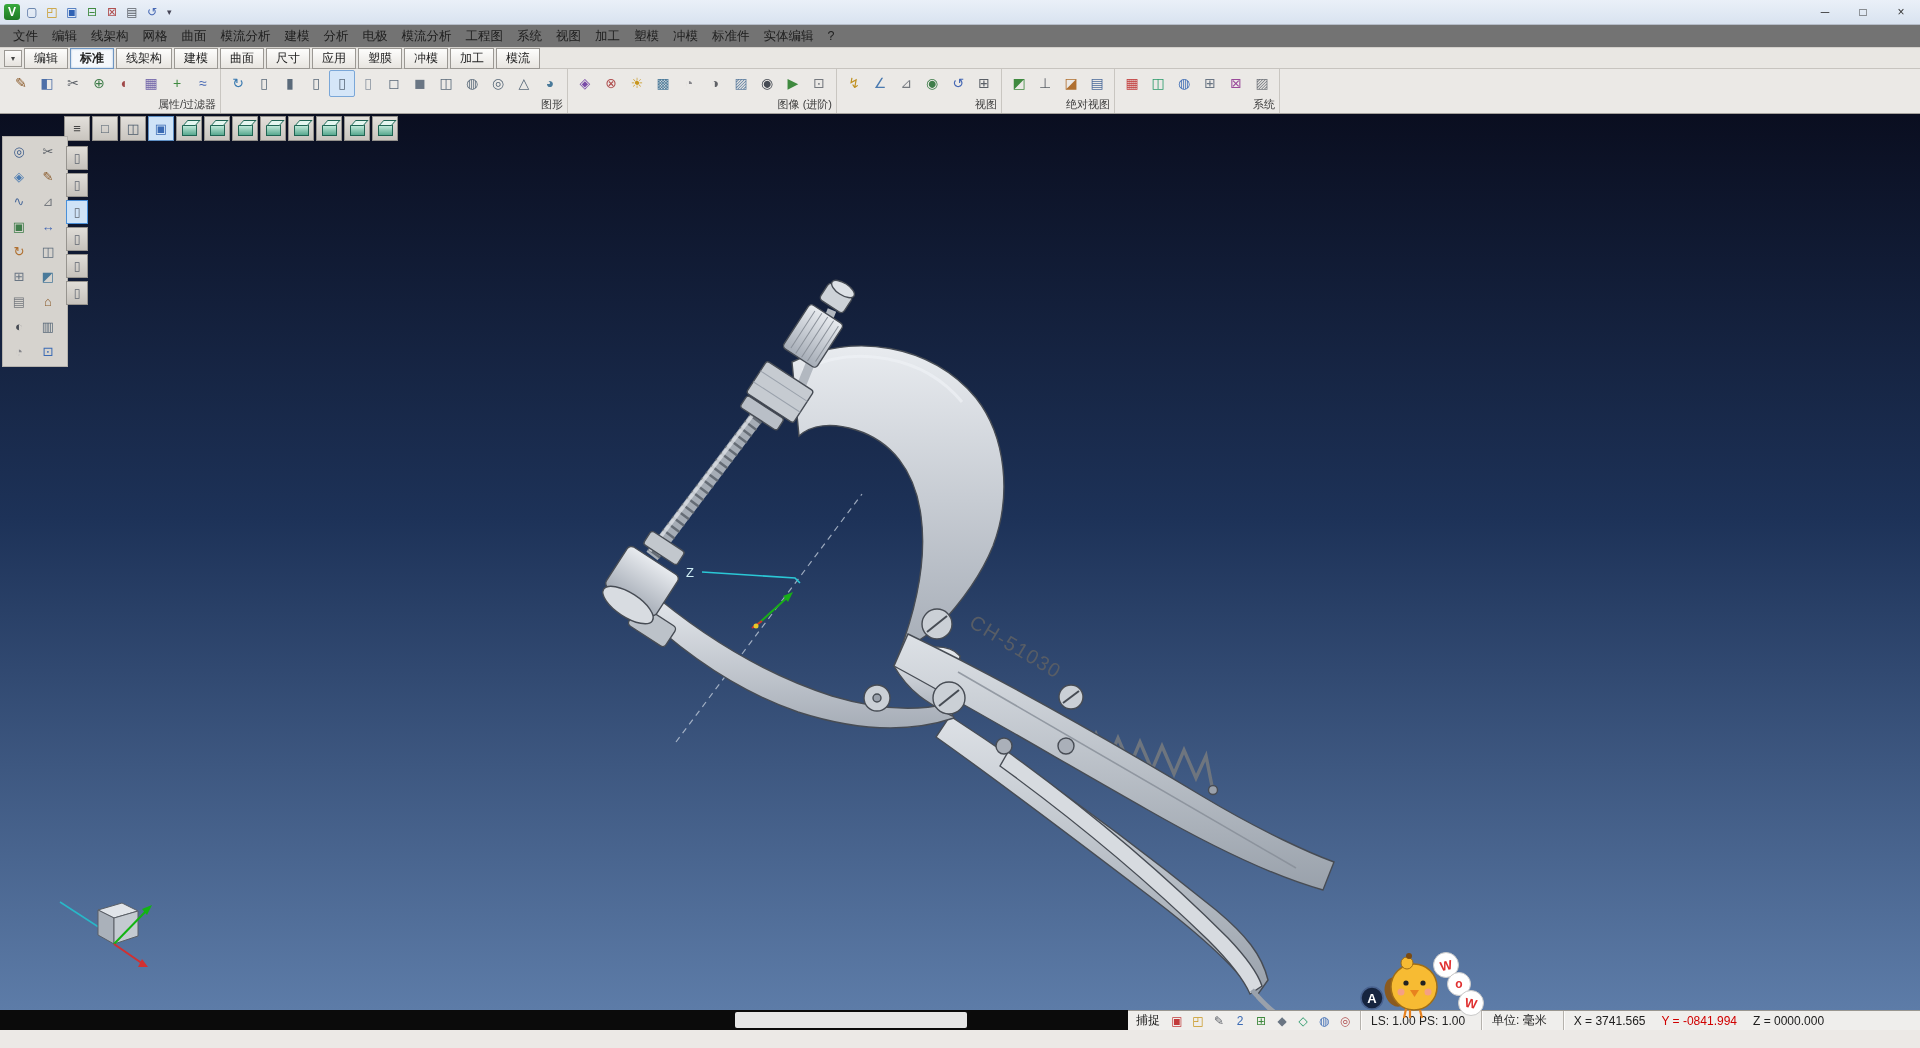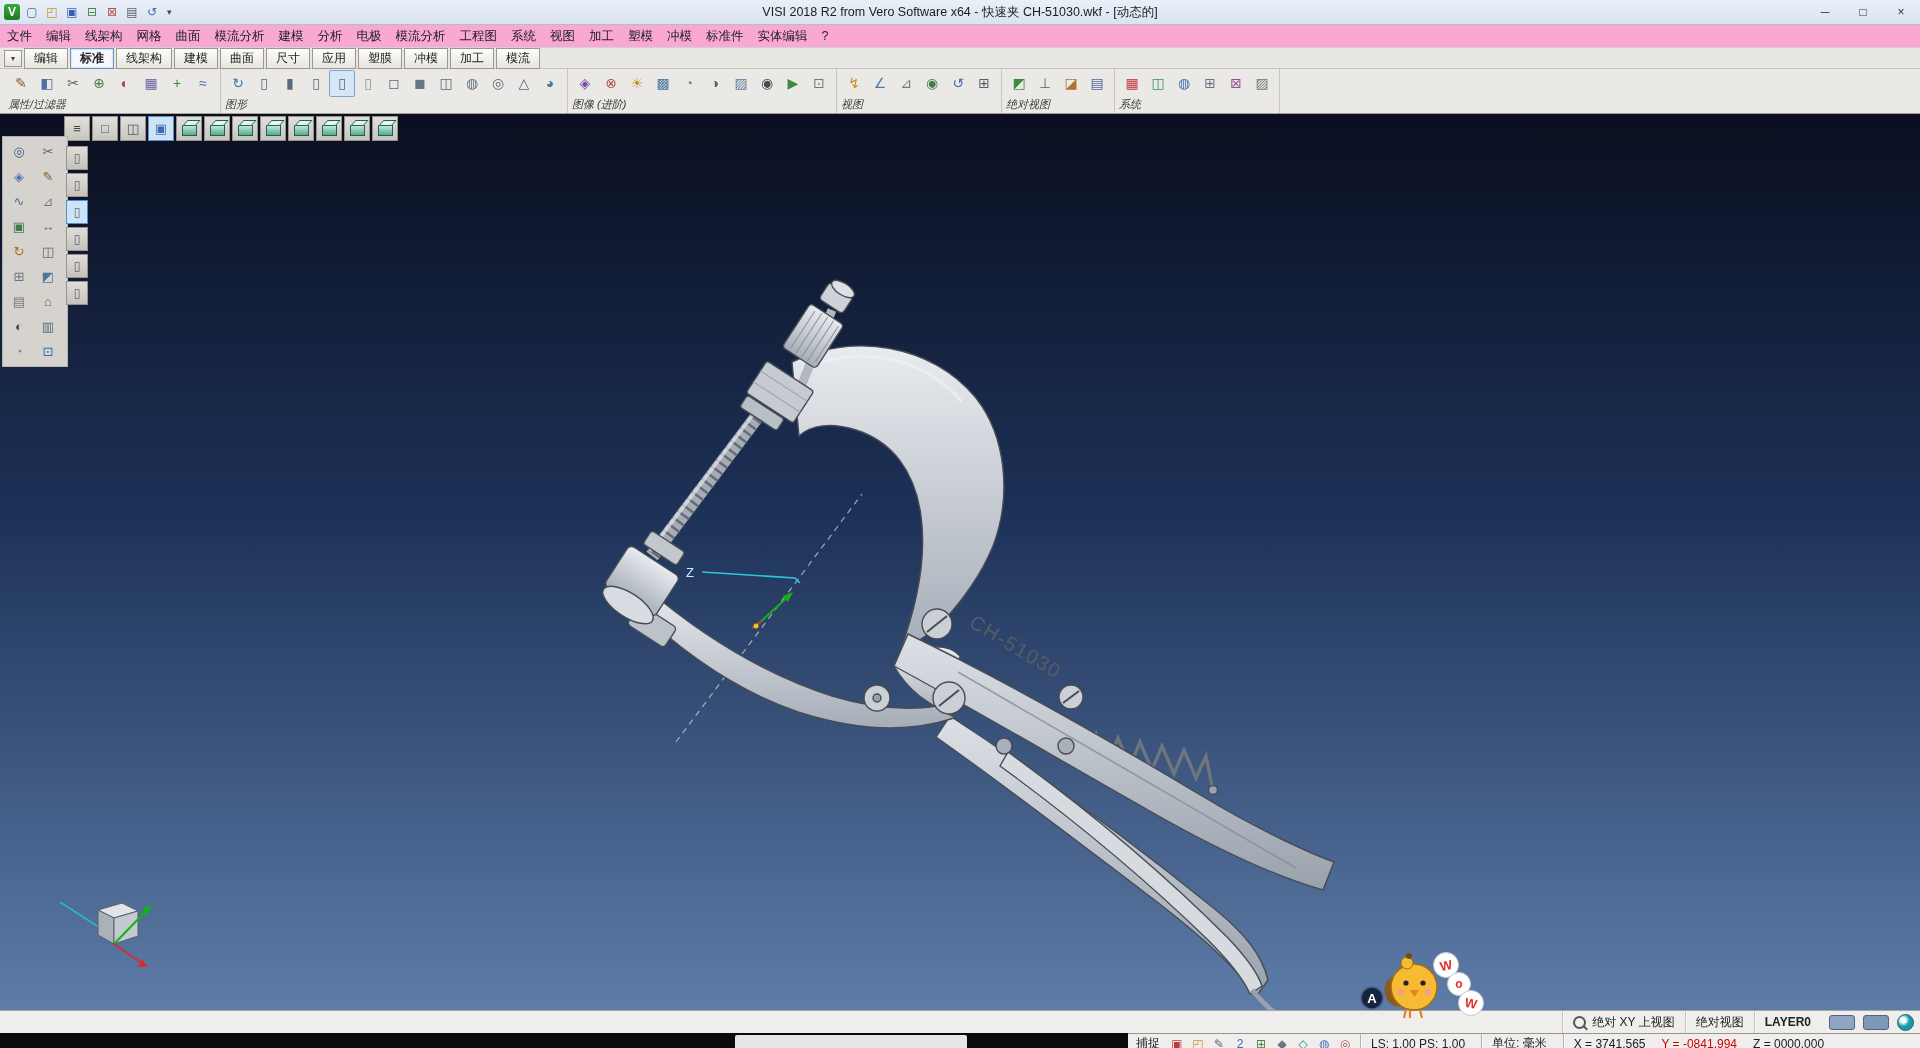--- a/index.html
+++ b/index.html
@@ -14,41 +14,41 @@
     font-size:12px;display:flex;align-items:center;justify-content:center;border-radius:3px;}
   .qa{display:inline-flex;gap:2px;}
   .qa-btn{width:18px;height:18px;display:flex;align-items:center;justify-content:center;border-radius:2px;}
   .qa-btn .glyph{font-size:12px;}
   .qa-drop{font-size:9px;color:#445;padding:0 3px;}
   .tb-title{position:absolute;left:0;right:0;text-align:center;font-size:12.5px;color:#1c1c1c;pointer-events:none;}
   .tb-ctrl{position:absolute;right:0;top:0;height:24px;display:flex;}
   .wbtn{width:38px;height:24px;display:flex;align-items:center;justify-content:center;font-size:12px;color:#333;}
 
   
-  .menubar{height:22px;flex:0 0 22px;background:#f9a8d4;border-bottom:1px solid #d4d1cc;
-    display:flex;align-items:center;}
+  .menubar{height:22px;flex:0 0 22px;background:#737373;border-bottom:1px solid #d4d1cc;
+    display:flex;align-items:center;padding-left:6px;}
   .menu-item{padding:2px 7px;font-size:12.5px;color:#1d1d1d;cursor:default;}
 
   
   .tabbar{height:20px;flex:0 0 20px;background:#e9e7e3;border-bottom:1px solid #c7c4bf;
     display:flex;align-items:center;padding-left:4px;gap:2px;}
   .tab-drop{width:16px;height:15px;border:1px solid #9b9893;background:linear-gradient(#fcfbfa,#e5e2dd);
     font-size:8px;display:flex;align-items:center;justify-content:center;color:#444;}
   .tabs{display:inline-flex;gap:2px;}
   .tab{padding:1px 9px;font-size:12px;border:1px solid #9b9893;background:linear-gradient(#fdfdfc,#e8e5e0);color:#222;}
   .tab.active{border:1px solid #6f96c2;background:#f5f8fc;font-weight:bold;box-shadow:inset 0 0 2px #9db8d8;}
 
   
   .ribbon{height:44px;flex:0 0 44px;background:#ebe9e6;border-bottom:1px solid #a5a29d;display:flex;align-items:stretch;padding-left:4px;}
   .rgroup{display:flex;flex-direction:column;justify-content:space-between;border-right:1px solid #c9c6c1;padding:0 4px;}
   .icon-row{display:flex;align-items:center;height:29px;}
   .ric{width:24px;height:25px;display:flex;align-items:center;justify-content:center;border:1px solid transparent;border-radius:2px;}
   .ric .glyph{font-size:14px;}
   .ric.active{background:#d5e6f8;border-color:#7aa7d8;}
-  .rlabel{text-align:left;font-size:11px;color:#3c3c3c;padding-bottom:1px;white-space:nowrap;font-style:italic;}
+  .rlabel{text-align:right;font-size:11px;color:#3c3c3c;padding-bottom:1px;white-space:nowrap;}
 
   
   .workspace{position:relative;height:896px;flex:0 0 896px;overflow:hidden;
     background:linear-gradient(180deg,#0a0e20 0%,#1d3258 45%,#5d7ca8 100%);}
   .scene{position:absolute;inset:0;width:100%;height:100%;}
 
   .view-toolbar{position:absolute;left:64px;top:2px;display:flex;gap:2px;z-index:10;}
   .tbv-btn{width:24px;height:23px;background:linear-gradient(#e2dfda,#c9c5bf);border:1px solid #94918c;
     display:flex;align-items:center;justify-content:center;}
   .tbv-btn .glyph{font-size:13px;}
@@ -125,21 +125,20 @@
           </span>
           <span class="qa-btn">
             <span class="glyph" style="color: rgb(90, 95, 102);">▤</span>
           </span>
           <span class="qa-btn">
             <span class="glyph" style="color: rgb(70, 104, 180);">↺</span>
           </span>
         </span>
       <span class="qa-drop">▾</span>
     </div>
-    <div class="tb-title">VISI 2018 R2 from Vero Software x64 - 快速夹 CH-51030.wkf - [动态的]</div>
     <div class="tb-ctrl">
       <span class="wbtn">─</span>
       <span class="wbtn">□</span>
       <span class="wbtn close">×</span>
     </div>
   </div>
 
   <div class="menubar">
 
   <span class="menu-item">文件</span>
@@ -588,39 +587,20 @@
         </span>
         <span class="cs-btn">
           <span class="glyph" style="color: rgb(95, 102, 112);">▯</span>
         </span>
         <span class="cs-btn">
           <span class="glyph" style="color: rgb(95, 102, 112);">▯</span>
         </span>
       </div>
   </div>
 
-  <div class="status-a">
-    <div class="sa-spacer"></div>
-    <div class="sa-field">
-      <span class="mag"></span>
-      <span>绝对 XY 上视图</span>
-    </div>
-    <div class="sa-cell">
-      <span>绝对视图</span>
-    </div>
-    <div class="sa-cell layer">
-      <span>LAYER0</span>
-    </div>
-    <span style="display:inline-flex;align-items:center;">
-
-    <span class="swatch" style="background: rgb(142, 166, 196);"></span>
-        <span class="swatch" style="background: rgb(126, 152, 186);"></span>
-      </span>
-    <span class="globe" style="background: radial-gradient(circle at 35% 35%, rgb(255, 255, 255) 0px, rgb(255, 255, 255) 18%, rgb(24, 152, 170) 45%);"></span>
-  </div>
 
   <div class="status-b">
     <div class="tstrip">
       <div class="task-item"></div>
     </div>
     <div class="sb-content">
       <span class="sb-label">捕捉</span>
       <span class="sb-icons">
 
       <span class="sb-icon">

